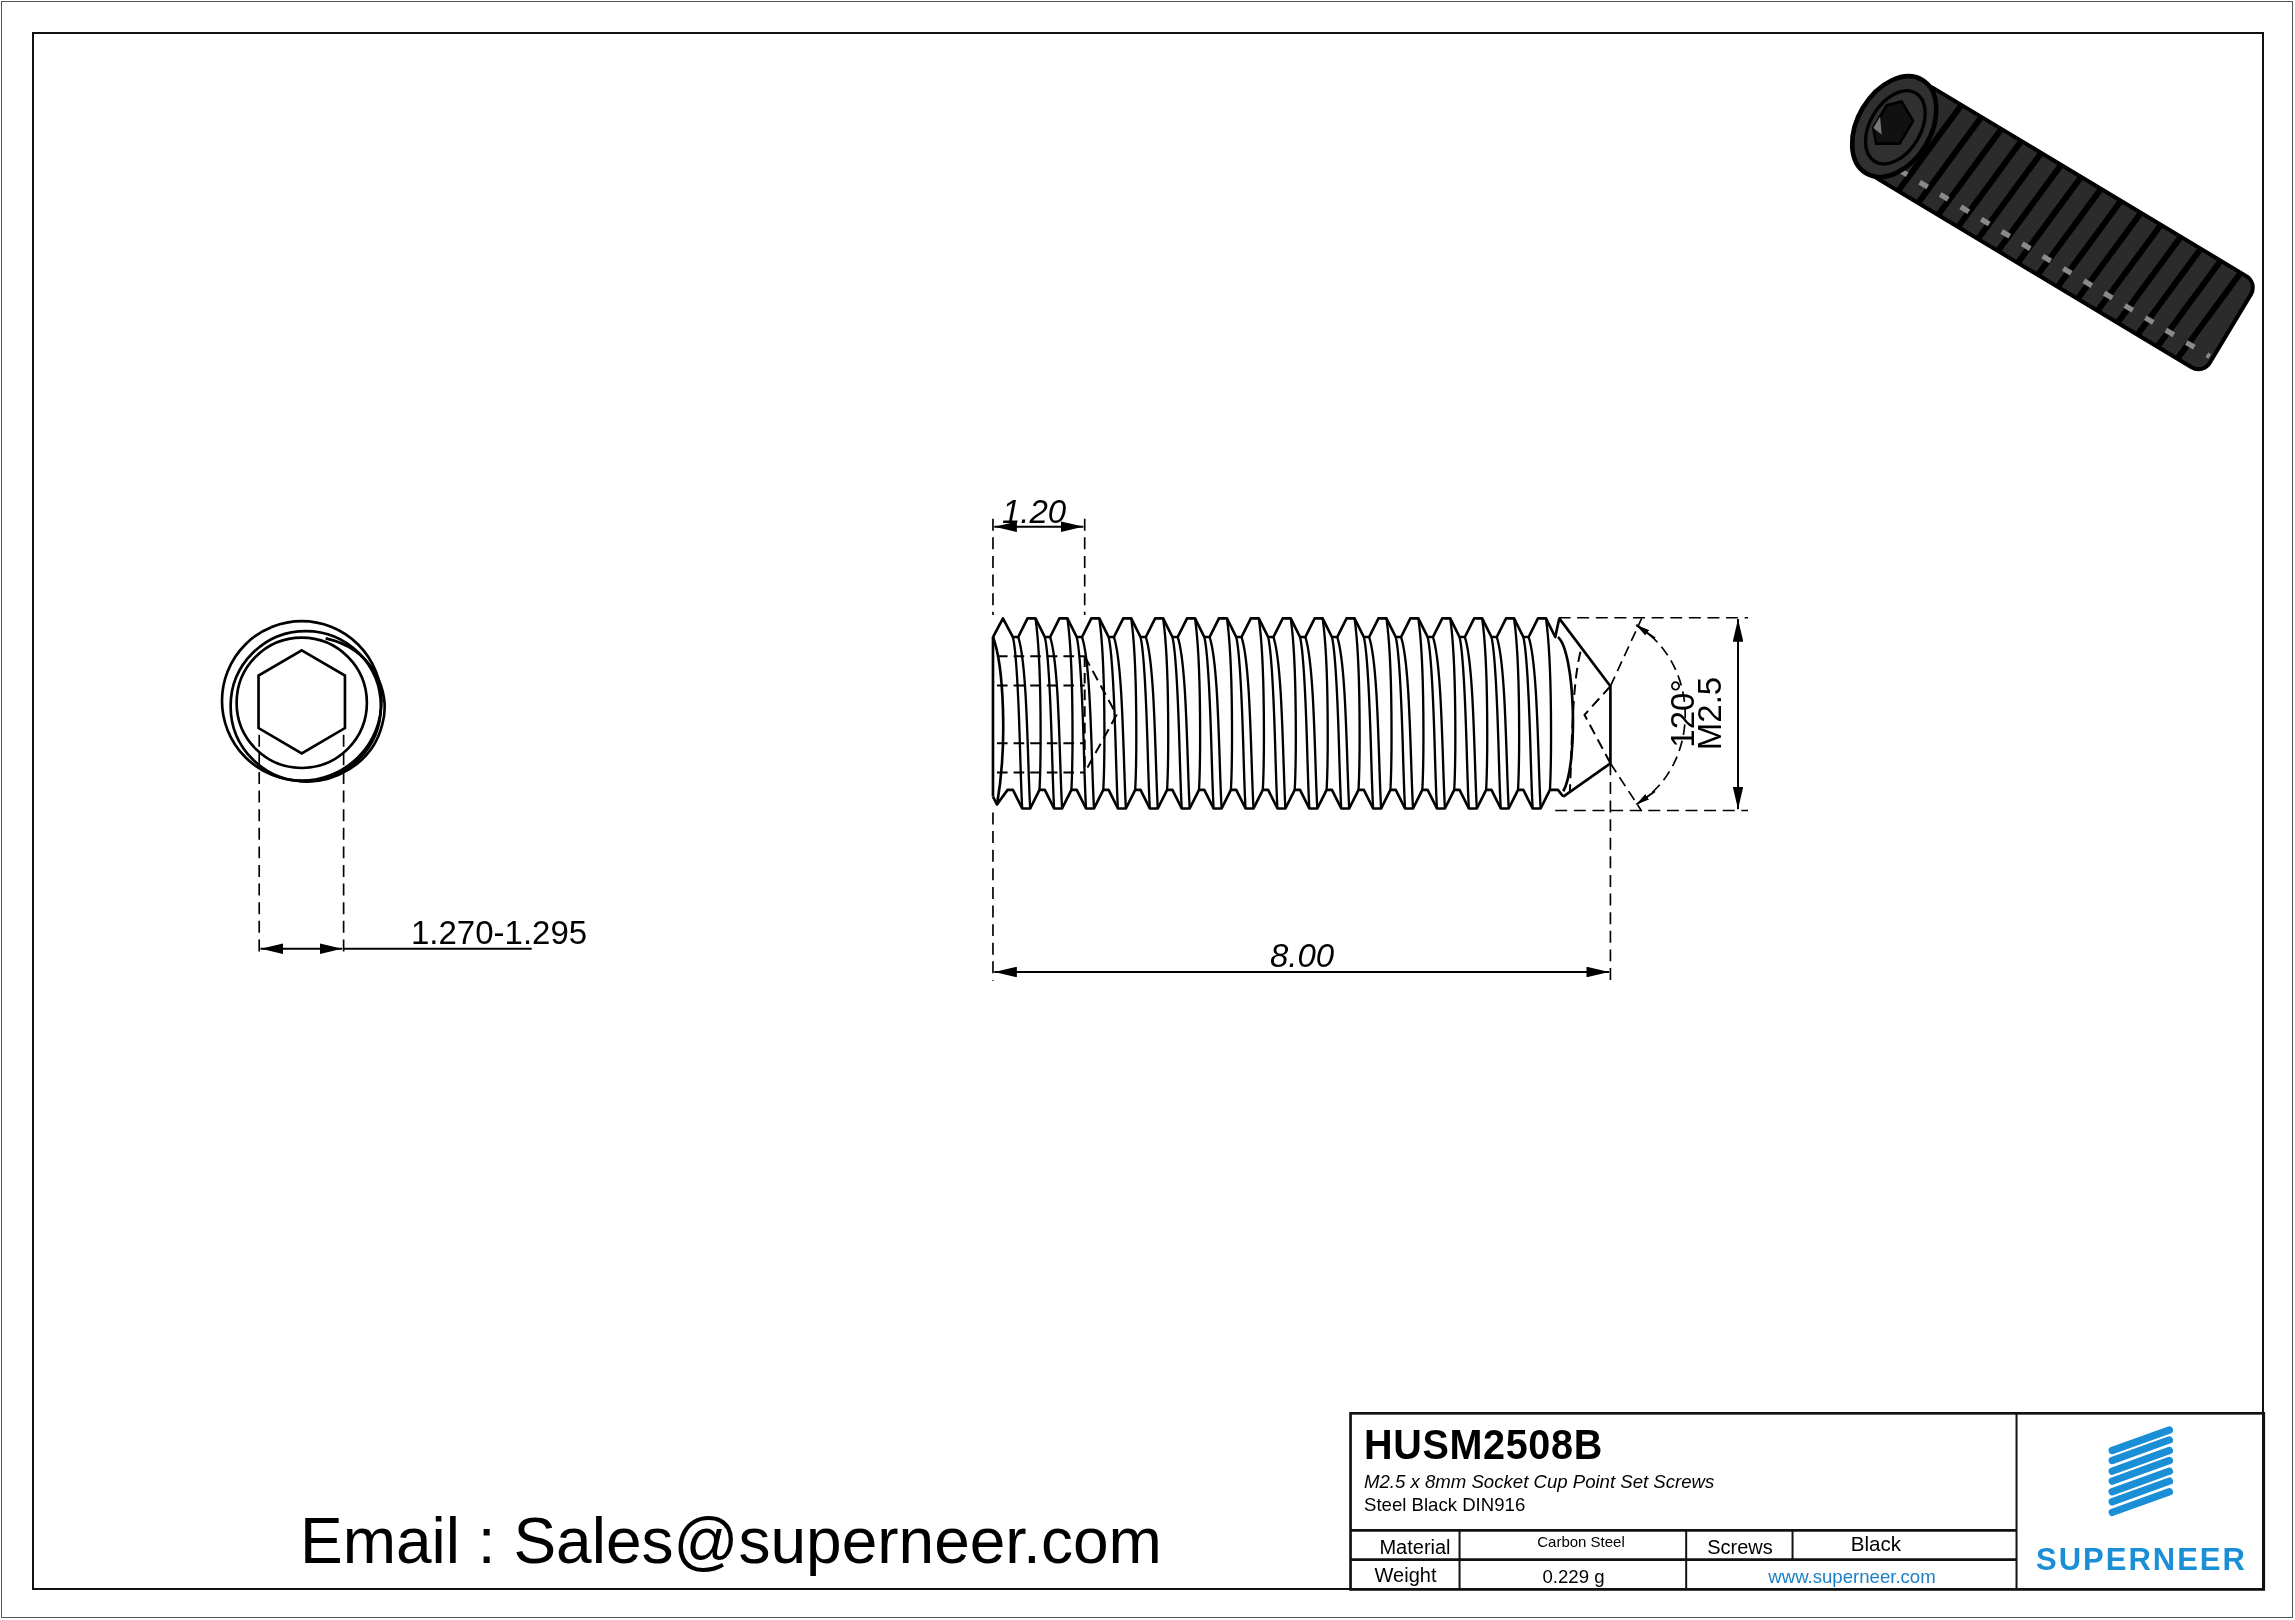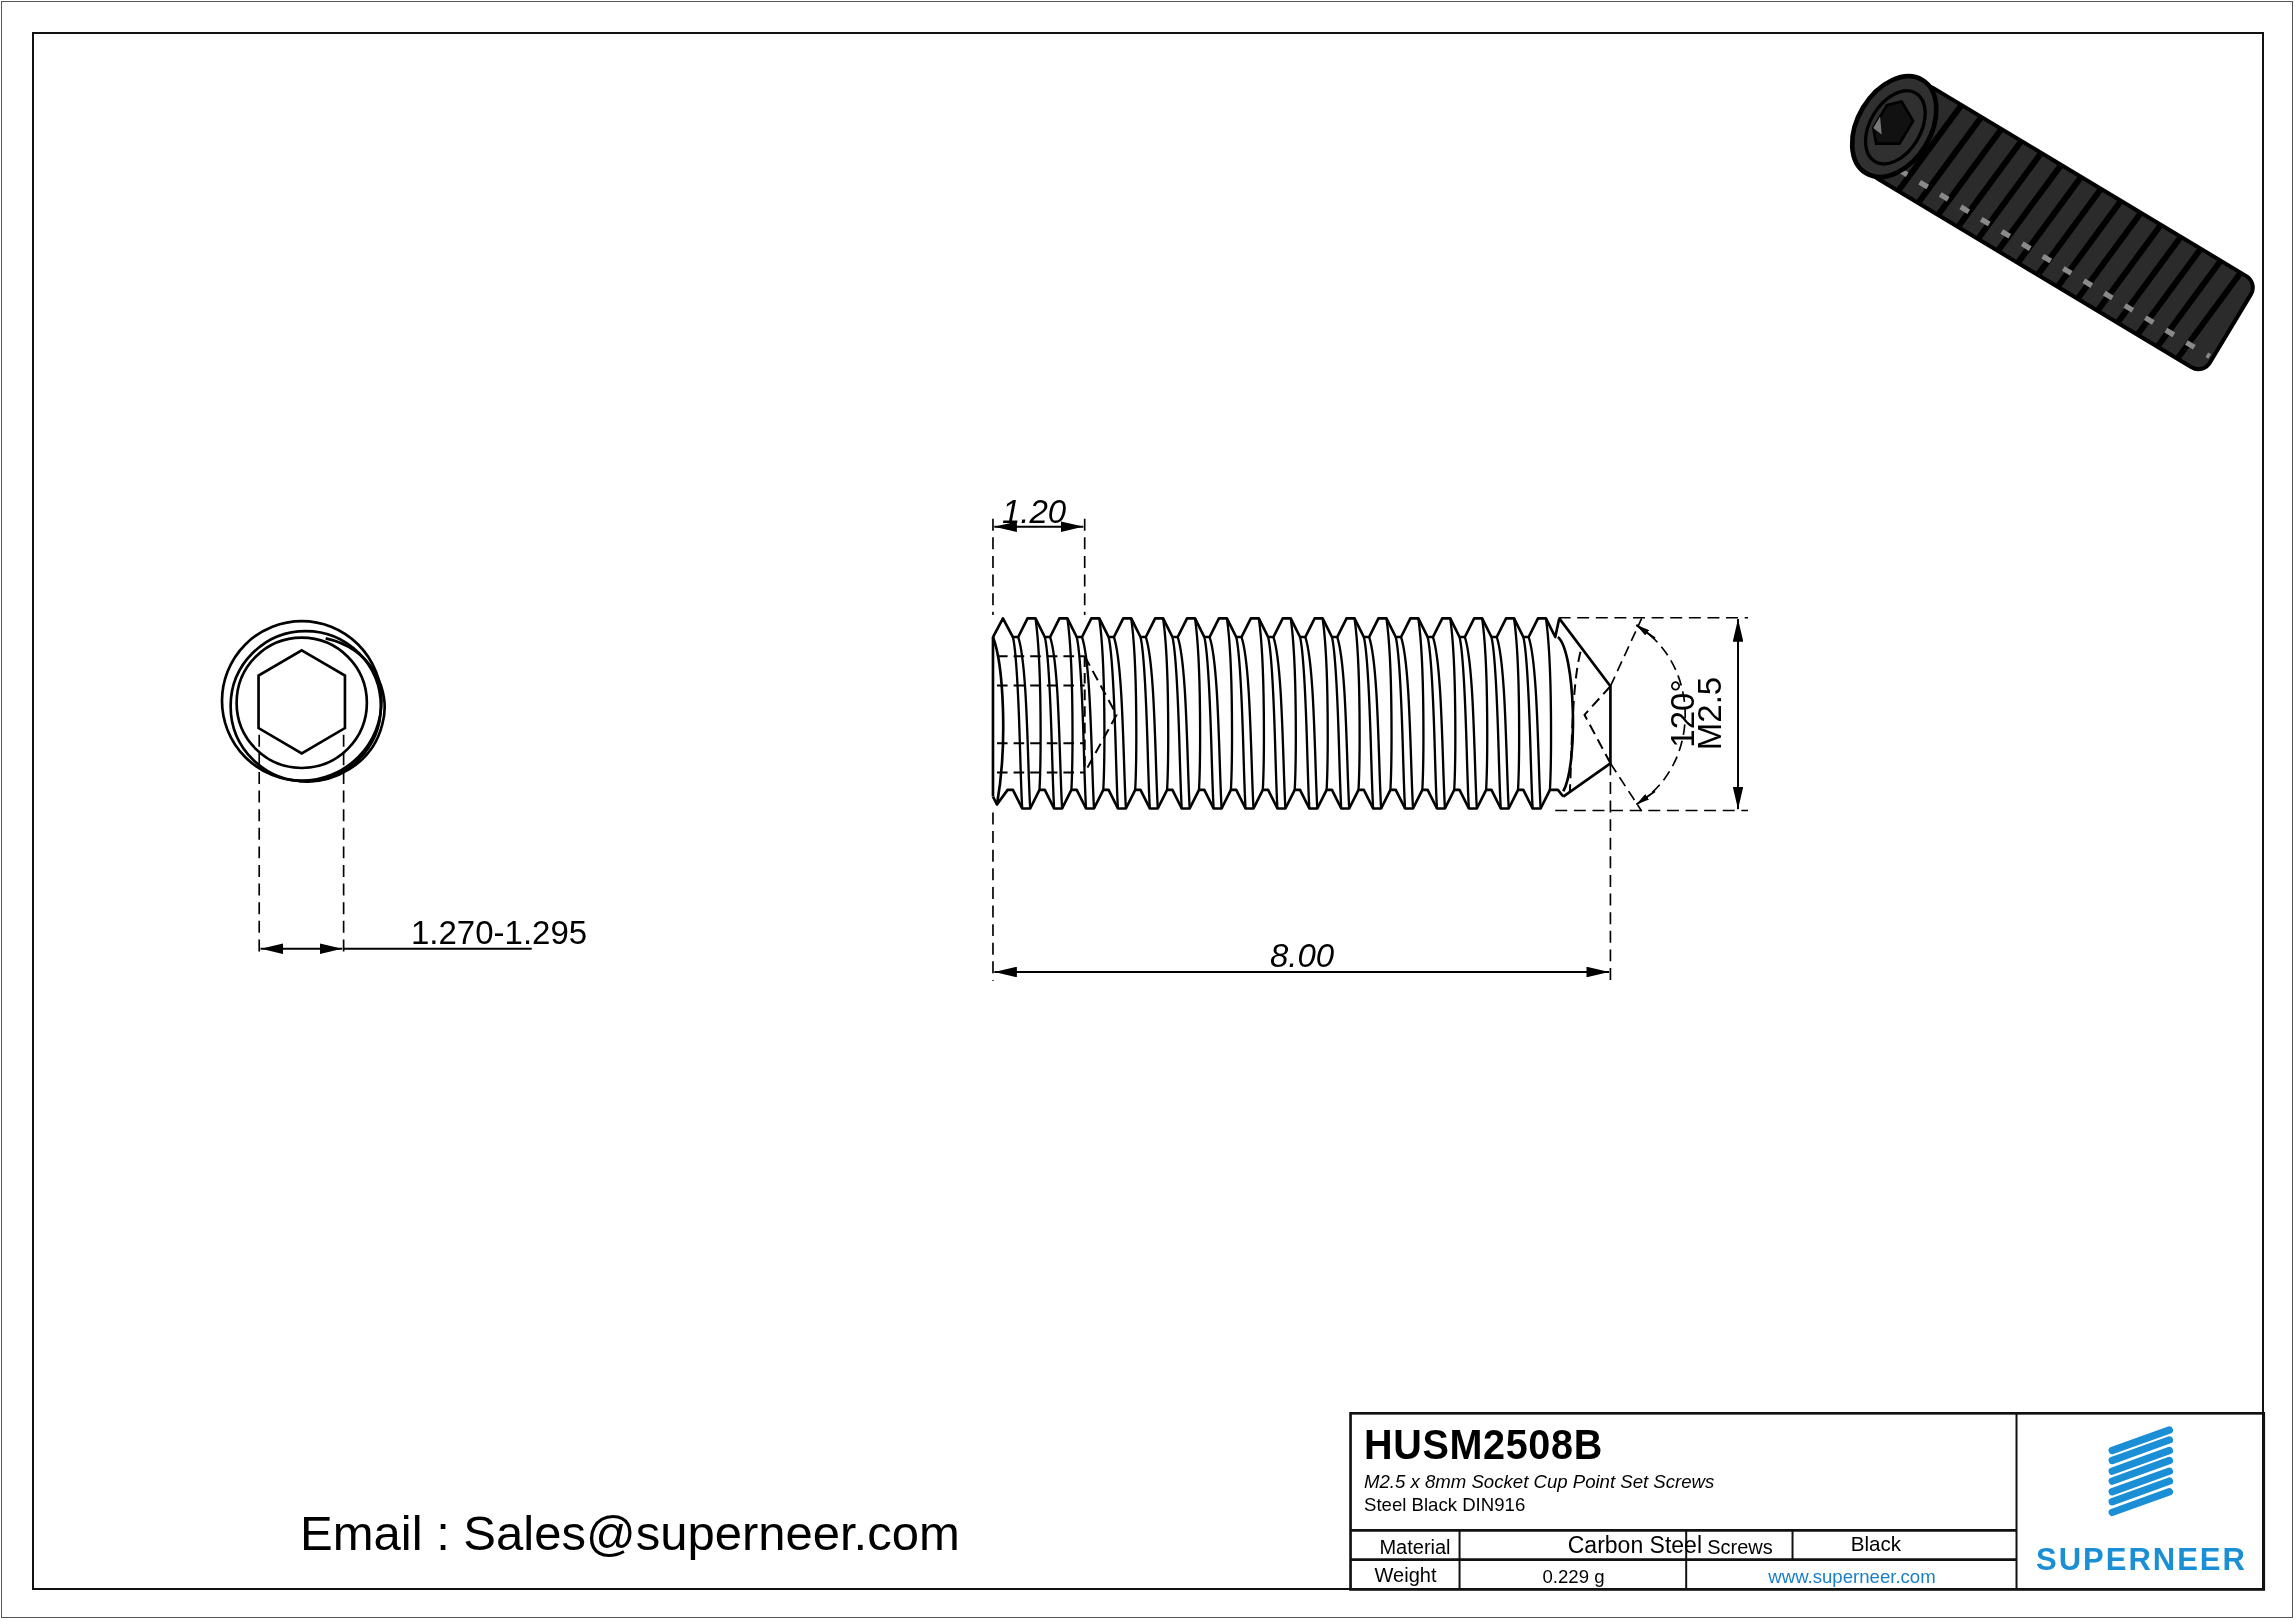--- a/index.html
+++ b/index.html
@@ -1,20 +1,20 @@
 <!DOCTYPE html>
 <html style="font-size:10.6px"><head>
 <meta charset="utf-8">
 <style>
   html, body { margin:0; padding:0; background:#ffffff; }
   body { width:2295px; height:1621px; position:relative; overflow:hidden; font-family:"Liberation Sans", sans-serif; color:#000; }
   .abs { position:absolute; }
   svg.drawing { position:absolute; left:0; top:0; }
   .dimtext { position:absolute; font-family:"Liberation Sans", sans-serif; font-size:33px; line-height:1; white-space:nowrap; color:#000; }
-  .email { position:absolute; left:300px; top:1509px; font-size:49px; line-height:1; white-space:nowrap; }
+  .email { position:absolute; left:300px; top:1509px; font-size:64px; line-height:1; white-space:nowrap; }
   .tb-title { position:absolute; left:1364px; top:1423px; font-size:43px; font-weight:bold; line-height:1; letter-spacing:0.7px; transform:scaleX(0.92); transform-origin:left top; }
   .tb-desc { position:absolute; left:1364px; font-size:18.6px; line-height:1; white-space:nowrap; }
   .tb-cell { position:absolute; font-size:20px; line-height:1; white-space:nowrap; text-align:center; }
   .tb-link { color:#1a7fc4; }
   .logo-text { position:absolute; left:2036px; top:1544px; width:219px; text-align:left; font-size:31px; font-weight:bold; letter-spacing:2px; color:#1a8fd6; line-height:1; }
 </style>
 </head>
 <body>
 
 <div class="abs" style="left:1.3px;top:1.3px;width:2292px;height:1617px;border:1.3px solid #555;box-sizing:border-box;"></div>
@@ -218,21 +218,21 @@
 <div class="dimtext" style="left:1669px;top:697px;transform:rotate(-90deg);transform-origin:center;width:80px;text-align:center;">M2.5</div>
 <div class="dimtext" style="left:1642px;top:697px;transform:rotate(-90deg);transform-origin:center;width:80px;text-align:center;">120°</div>
 
 <div class="email">Email : Sales@superneer.com</div>
 
 <div class="tb-title">HUSM2508B</div>
 <div class="tb-desc" style="top:1473px;font-style:italic;">M2.5 x 8mm Socket Cup Point Set Screws</div>
 <div class="tb-desc" style="top:1496px;">Steel Black DIN916</div>
 
 <div class="tb-cell" style="left:1351px;top:1537px;width:128px;">Material</div>
-<div class="tb-cell" style="left:1460px;top:1534px;width:242px;font-size:23px;text-align:right;">Carbon Steel</div>
+<div class="tb-cell" style="left:1460px;top:1534px;width:242px;font-size:15px;">Carbon Steel</div>
 <div class="tb-cell" style="left:1687px;top:1537px;width:106px;">Screws</div>
 <div class="tb-cell" style="left:1793px;top:1534px;width:166px;font-size:20.6px;">Black</div>
 <div class="tb-cell" style="left:1351px;top:1565px;width:109px;">Weight</div>
 <div class="tb-cell" style="left:1460px;top:1568px;width:227px;font-size:18.6px;">0.229 g</div>
 <div class="tb-cell tb-link" style="left:1687px;top:1568px;width:330px;font-size:18.6px;">www.superneer.com</div>
 
 <div class="logo-text">SUPERNEER</div>
 
 
 </body></html>

